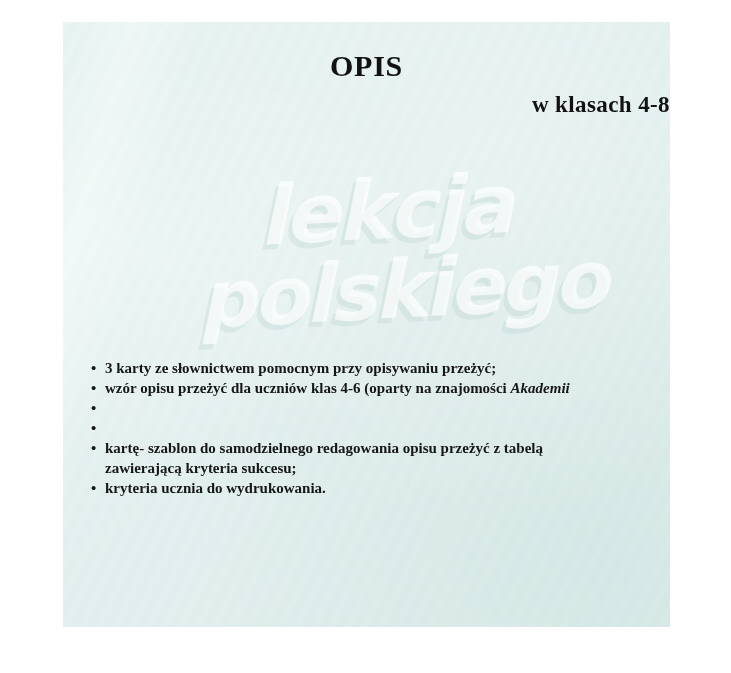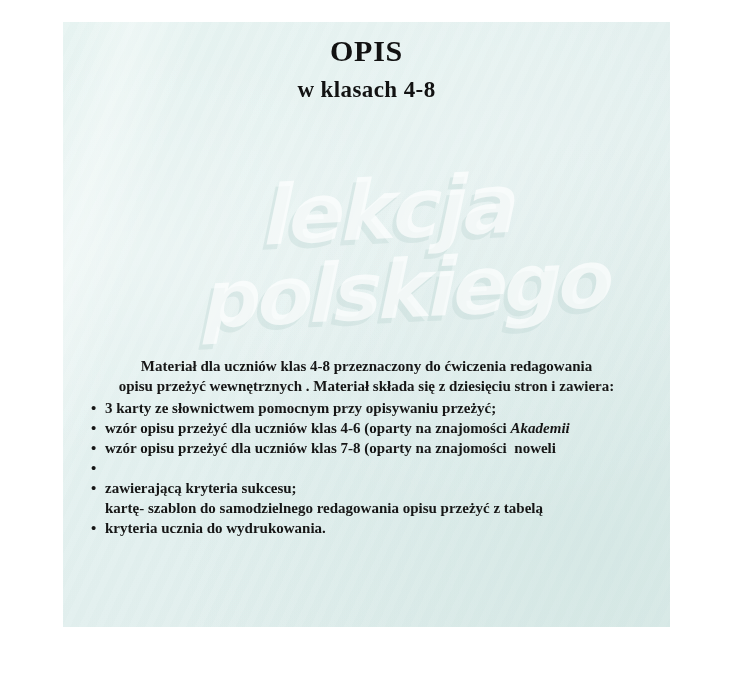--- a/index.html
+++ b/index.html
@@ -54,34 +54,35 @@
     font-size: 82px;
     transform: translateX(24px) rotate(-3deg) skewX(-4deg);
   }
   .wm-line-2 {
     font-size: 80px;
     margin-top: 6px;
     transform: translateX(41px) rotate(-3deg) skewX(-4deg);
   }
   .title-block {
     position: relative;
-    padding-top: 9px;
+    padding-top: 24px;
     text-align: center;
     font-weight: bold;
     color: #121212;
   }
   .title-line-main {
     font-size: 30px;
     line-height: 39px;
     letter-spacing: 0.8px;
   }
   .title-line-sub {
     font-size: 23px;
     line-height: 39px;
     letter-spacing: 0.4px;
+    text-align: right;
   }
   .content {
     position: absolute;
     top: 334px;
     left: 10px;
     right: 10px;
     font-weight: bold;
     font-size: 15px;
     line-height: 20px;
   }
@@ -115,53 +116,48 @@
       <div class="wm-line wm-line-1">lekcja</div>
       <div class="wm-line wm-line-2">polskiego</div>
     </div>
 
     <div class="title-block">
       <div class="title-line-main">OPIS</div>
       <div class="title-line-sub">w klasach 4-8</div>
     </div>
 
     <div class="content">
-      <div class="intro">
-        <div class="intro-line">Materiał dla uczniów klas 4-8 przeznaczony do ćwiczenia redagowania</div>
-        <div class="intro-line">opisu przeżyć wewnętrznych . Materiał składa się z dziesięciu stron i zawiera:</div>
-      </div>
       <ul class="bullets" id="bullet-list">
           <li>
             <span class="bullet-dot">•</span>
             <div class="btext">
               <div class="bline"><span>3 karty ze słownictwem pomocnym przy opisywaniu przeżyć;</span></div>
             </div>
           </li>
           <li>
             <span class="bullet-dot">•</span>
             <div class="btext">
               <div class="bline"><span>wzór opisu przeżyć dla uczniów klas 4-6 (oparty na znajomości </span><span class="it">Akademii</span></div>
             </div>
           </li>
           <li>
             <span class="bullet-dot">•</span>
             <div class="btext">
-              <div class="bline"><span>wzór opisu przeżyć dla uczniów klas 7-8 (oparty na znajomości  noweli</span></div>
             </div>
           </li>
           <li>
             <span class="bullet-dot">•</span>
             <div class="btext">
             </div>
           </li>
           <li>
             <span class="bullet-dot">•</span>
             <div class="btext">
+              <div class="bline"><span>kartę- szablon do samodzielnego redagowania opisu przeżyć z tabelą</span></div>
               <div class="bline"><span>zawierającą kryteria sukcesu;</span></div>
-              <div class="bline"><span>kartę- szablon do samodzielnego redagowania opisu przeżyć z tabelą</span></div>
             </div>
           </li>
           <li>
             <span class="bullet-dot">•</span>
             <div class="btext">
               <div class="bline"><span>kryteria ucznia do wydrukowania.</span></div>
             </div>
           </li>
         </ul>
     </div>

